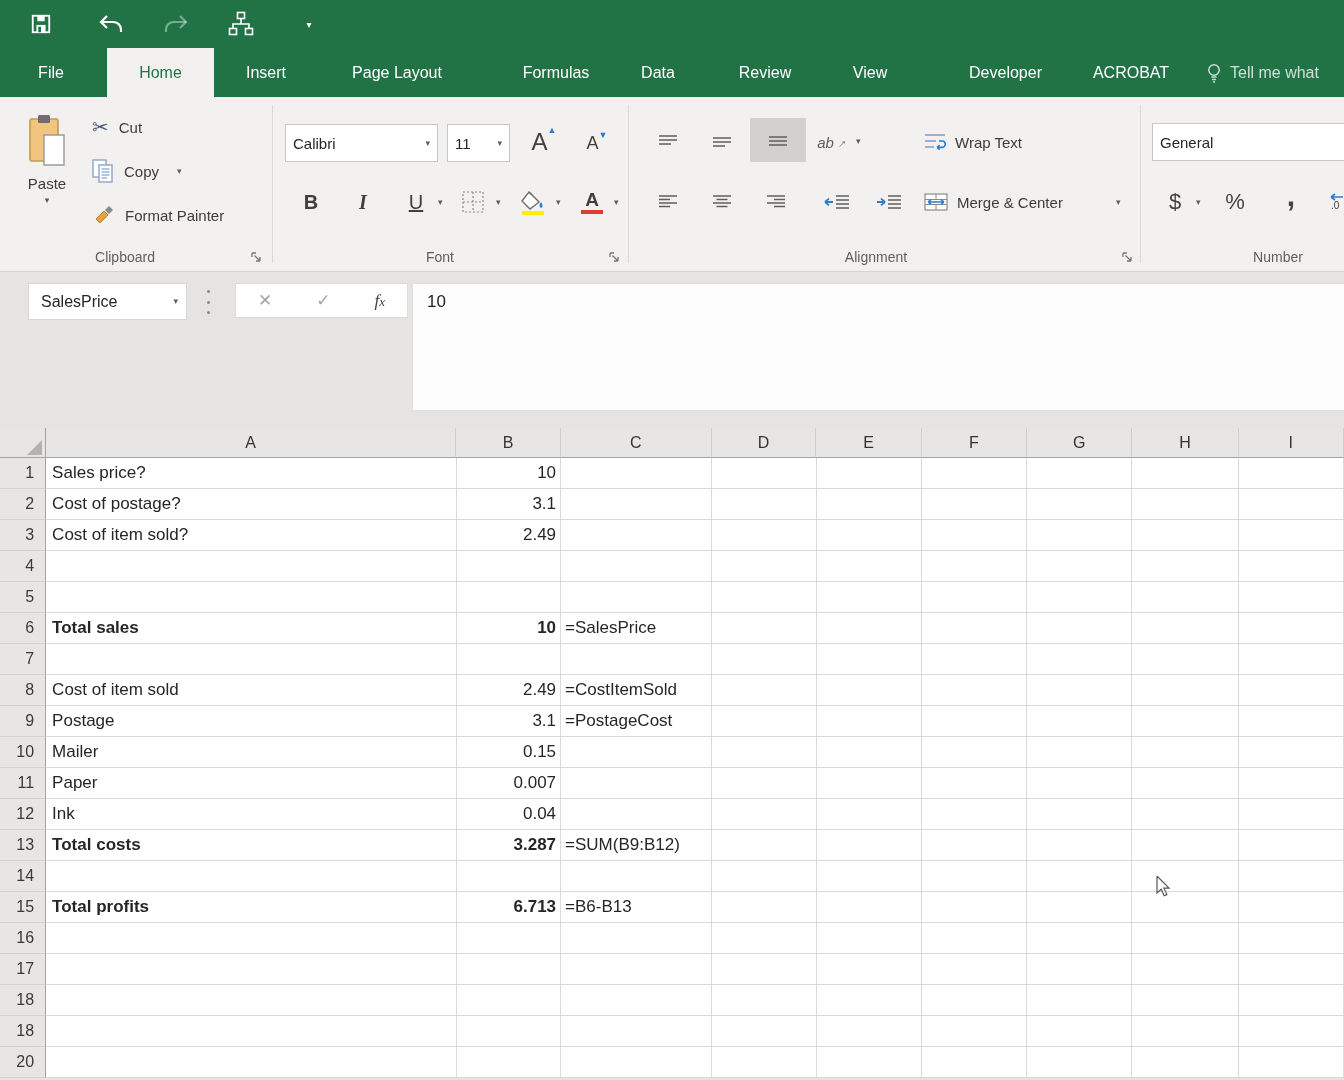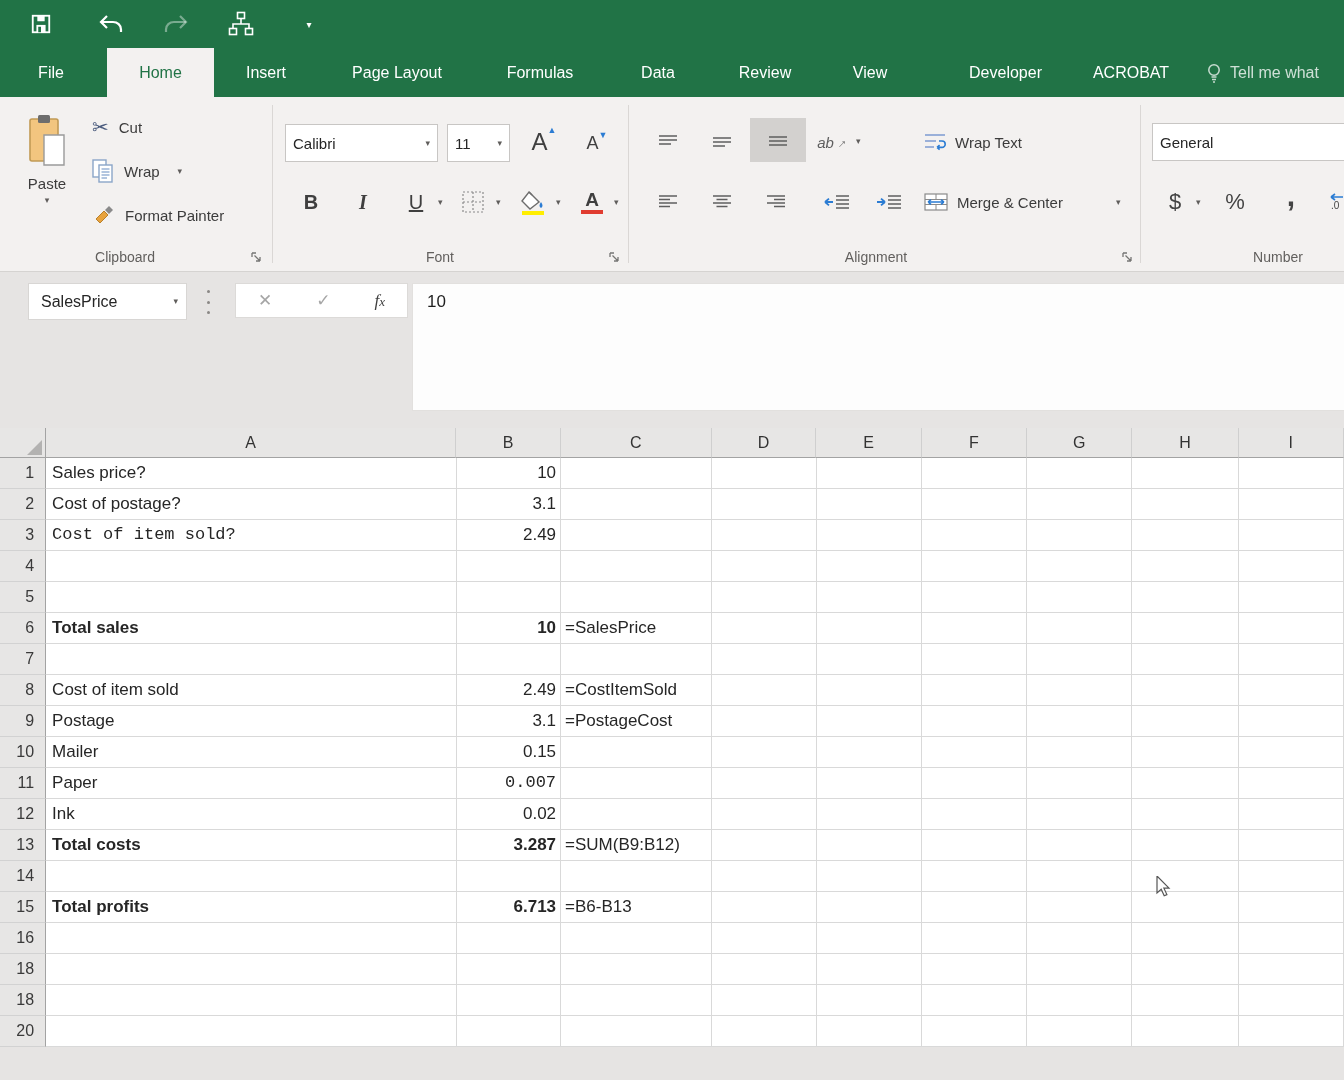--- a/index.html
+++ b/index.html
@@ -94,21 +94,21 @@
     </div>
     <div class="tab active" style="left: 107px; width: 107px;">
       <span>Home</span>
     </div>
     <div class="tab" style="left: 222px; width: 88px;">
       <span>Insert</span>
     </div>
     <div class="tab" style="left: 330px; width: 134px;">
       <span>Page Layout</span>
     </div>
-    <div class="tab" style="left: 478px; width: 124px;">
+    <div class="tab" style="left: 494px; width: 124px;">
       <span>Formulas</span>
     </div>
     <div class="tab" style="left: 622px; width: 72px;">
       <span>Data</span>
     </div>
     <div class="tab" style="left: 722px; width: 86px;">
       <span>Review</span>
     </div>
     <div class="tab" style="left: 836px; width: 68px;">
       <span>View</span>
@@ -143,21 +143,21 @@
   <div class="iconbtn" style="left:92px; top:16px; width:160px; height:28px; justify-content:flex-start; gap:10px;">
     <span style="font-size:20px; color:#4a5b7d;">✂</span>
     <span class="rlabel">Cut</span>
   </div>
   <div class="iconbtn" style="left:92px; top:60px; width:160px; height:28px; justify-content:flex-start; gap:10px;">
     <svg width="22" height="24" viewBox="0 0 22 24">
       <rect x="1" y="1" width="13" height="17" fill="#fff" stroke="#8aa5c8" stroke-width="1.4"></rect>
       <rect x="7" y="6" width="13" height="17" fill="#fff" stroke="#8aa5c8" stroke-width="1.4"></rect>
       <path d="M9.5 10 H17.5 M9.5 13 H17.5 M9.5 16 H17.5 M9.5 19 H15" stroke="#9ab4d6" stroke-width="1.3"></path>
     </svg>
-    <span class="rlabel">Wrap</span>
+    <span class="rlabel">Copy</span>
     <span class="caret" style="margin-left:8px">▾</span>
   </div>
   <div class="iconbtn" style="left:92px; top:104px; width:175px; height:28px; justify-content:flex-start; gap:9px;">
     <svg width="24" height="24" viewBox="0 0 24 24">
       <path d="M4 16 L12 8 L16 12 L8 20 Z" fill="#e8a33d" stroke="#b9802a" stroke-width="1"></path>
       <path d="M13 7 L17 3 L21 7 L17 11 Z" fill="#8a8a8a"></path>
     </svg>
     <span class="rlabel">Format Painter</span>
   </div>
   <div class="glabel" style="left:40px; width:170px;">Clipboard</div>
@@ -357,21 +357,21 @@
         <div class="cell cc" style="width: 155px;"></div>
         <div class="cell " style="width: 107px;"></div>
         <div class="cell " style="width: 108px;"></div>
         <div class="cell " style="width: 108px;"></div>
         <div class="cell " style="width: 108px;"></div>
         <div class="cell " style="width: 109px;"></div>
         <div class="cell " style="width: 108px;"></div>
       </div>
       <div class="grow">
         <div class="rowhdr">3</div>
-        <div class="cell ca" style="width: 421px; font-family: Liberation Mono, monospace;">Cost of item sold?</div>
+        <div class="cell ca" style="width: 421px;">Cost of item sold?</div>
         <div class="cell cb" style="width: 107px;">2.49</div>
         <div class="cell cc" style="width: 155px;"></div>
         <div class="cell " style="width: 107px;"></div>
         <div class="cell " style="width: 108px;"></div>
         <div class="cell " style="width: 108px;"></div>
         <div class="cell " style="width: 108px;"></div>
         <div class="cell " style="width: 109px;"></div>
         <div class="cell " style="width: 108px;"></div>
       </div>
       <div class="grow">
@@ -454,33 +454,33 @@
         <div class="cell " style="width: 107px;"></div>
         <div class="cell " style="width: 108px;"></div>
         <div class="cell " style="width: 108px;"></div>
         <div class="cell " style="width: 108px;"></div>
         <div class="cell " style="width: 109px;"></div>
         <div class="cell " style="width: 108px;"></div>
       </div>
       <div class="grow">
         <div class="rowhdr">11</div>
         <div class="cell ca" style="width: 421px;">Paper</div>
-        <div class="cell cb" style="width: 107px; font-family: Liberation Mono, monospace;">0.007</div>
+        <div class="cell cb" style="width: 107px;">0.007</div>
         <div class="cell cc" style="width: 155px;"></div>
         <div class="cell " style="width: 107px;"></div>
         <div class="cell " style="width: 108px;"></div>
         <div class="cell " style="width: 108px;"></div>
         <div class="cell " style="width: 108px;"></div>
         <div class="cell " style="width: 109px;"></div>
         <div class="cell " style="width: 108px;"></div>
       </div>
       <div class="grow">
         <div class="rowhdr">12</div>
         <div class="cell ca" style="width: 421px;">Ink</div>
-        <div class="cell cb" style="width: 107px;">0.02</div>
+        <div class="cell cb" style="width: 107px;">0.04</div>
         <div class="cell cc" style="width: 155px;"></div>
         <div class="cell " style="width: 107px;"></div>
         <div class="cell " style="width: 108px;"></div>
         <div class="cell " style="width: 108px;"></div>
         <div class="cell " style="width: 108px;"></div>
         <div class="cell " style="width: 109px;"></div>
         <div class="cell " style="width: 108px;"></div>
       </div>
       <div class="grow b">
         <div class="rowhdr">13</div>
@@ -524,20 +524,32 @@
         <div class="cell cb" style="width: 107px;"></div>
         <div class="cell cc" style="width: 155px;"></div>
         <div class="cell " style="width: 107px;"></div>
         <div class="cell " style="width: 108px;"></div>
         <div class="cell " style="width: 108px;"></div>
         <div class="cell " style="width: 108px;"></div>
         <div class="cell " style="width: 109px;"></div>
         <div class="cell " style="width: 108px;"></div>
       </div>
       <div class="grow">
+        <div class="rowhdr">17</div>
+        <div class="cell ca" style="width: 421px;"></div>
+        <div class="cell cb" style="width: 107px;"></div>
+        <div class="cell cc" style="width: 155px;"></div>
+        <div class="cell " style="width: 107px;"></div>
+        <div class="cell " style="width: 108px;"></div>
+        <div class="cell " style="width: 108px;"></div>
+        <div class="cell " style="width: 108px;"></div>
+        <div class="cell " style="width: 109px;"></div>
+        <div class="cell " style="width: 108px;"></div>
+      </div>
+      <div class="grow">
         <div class="rowhdr">18</div>
         <div class="cell ca" style="width: 421px;"></div>
         <div class="cell cb" style="width: 107px;"></div>
         <div class="cell cc" style="width: 155px;"></div>
         <div class="cell " style="width: 107px;"></div>
         <div class="cell " style="width: 108px;"></div>
         <div class="cell " style="width: 108px;"></div>
         <div class="cell " style="width: 108px;"></div>
         <div class="cell " style="width: 109px;"></div>
         <div class="cell " style="width: 108px;"></div>

